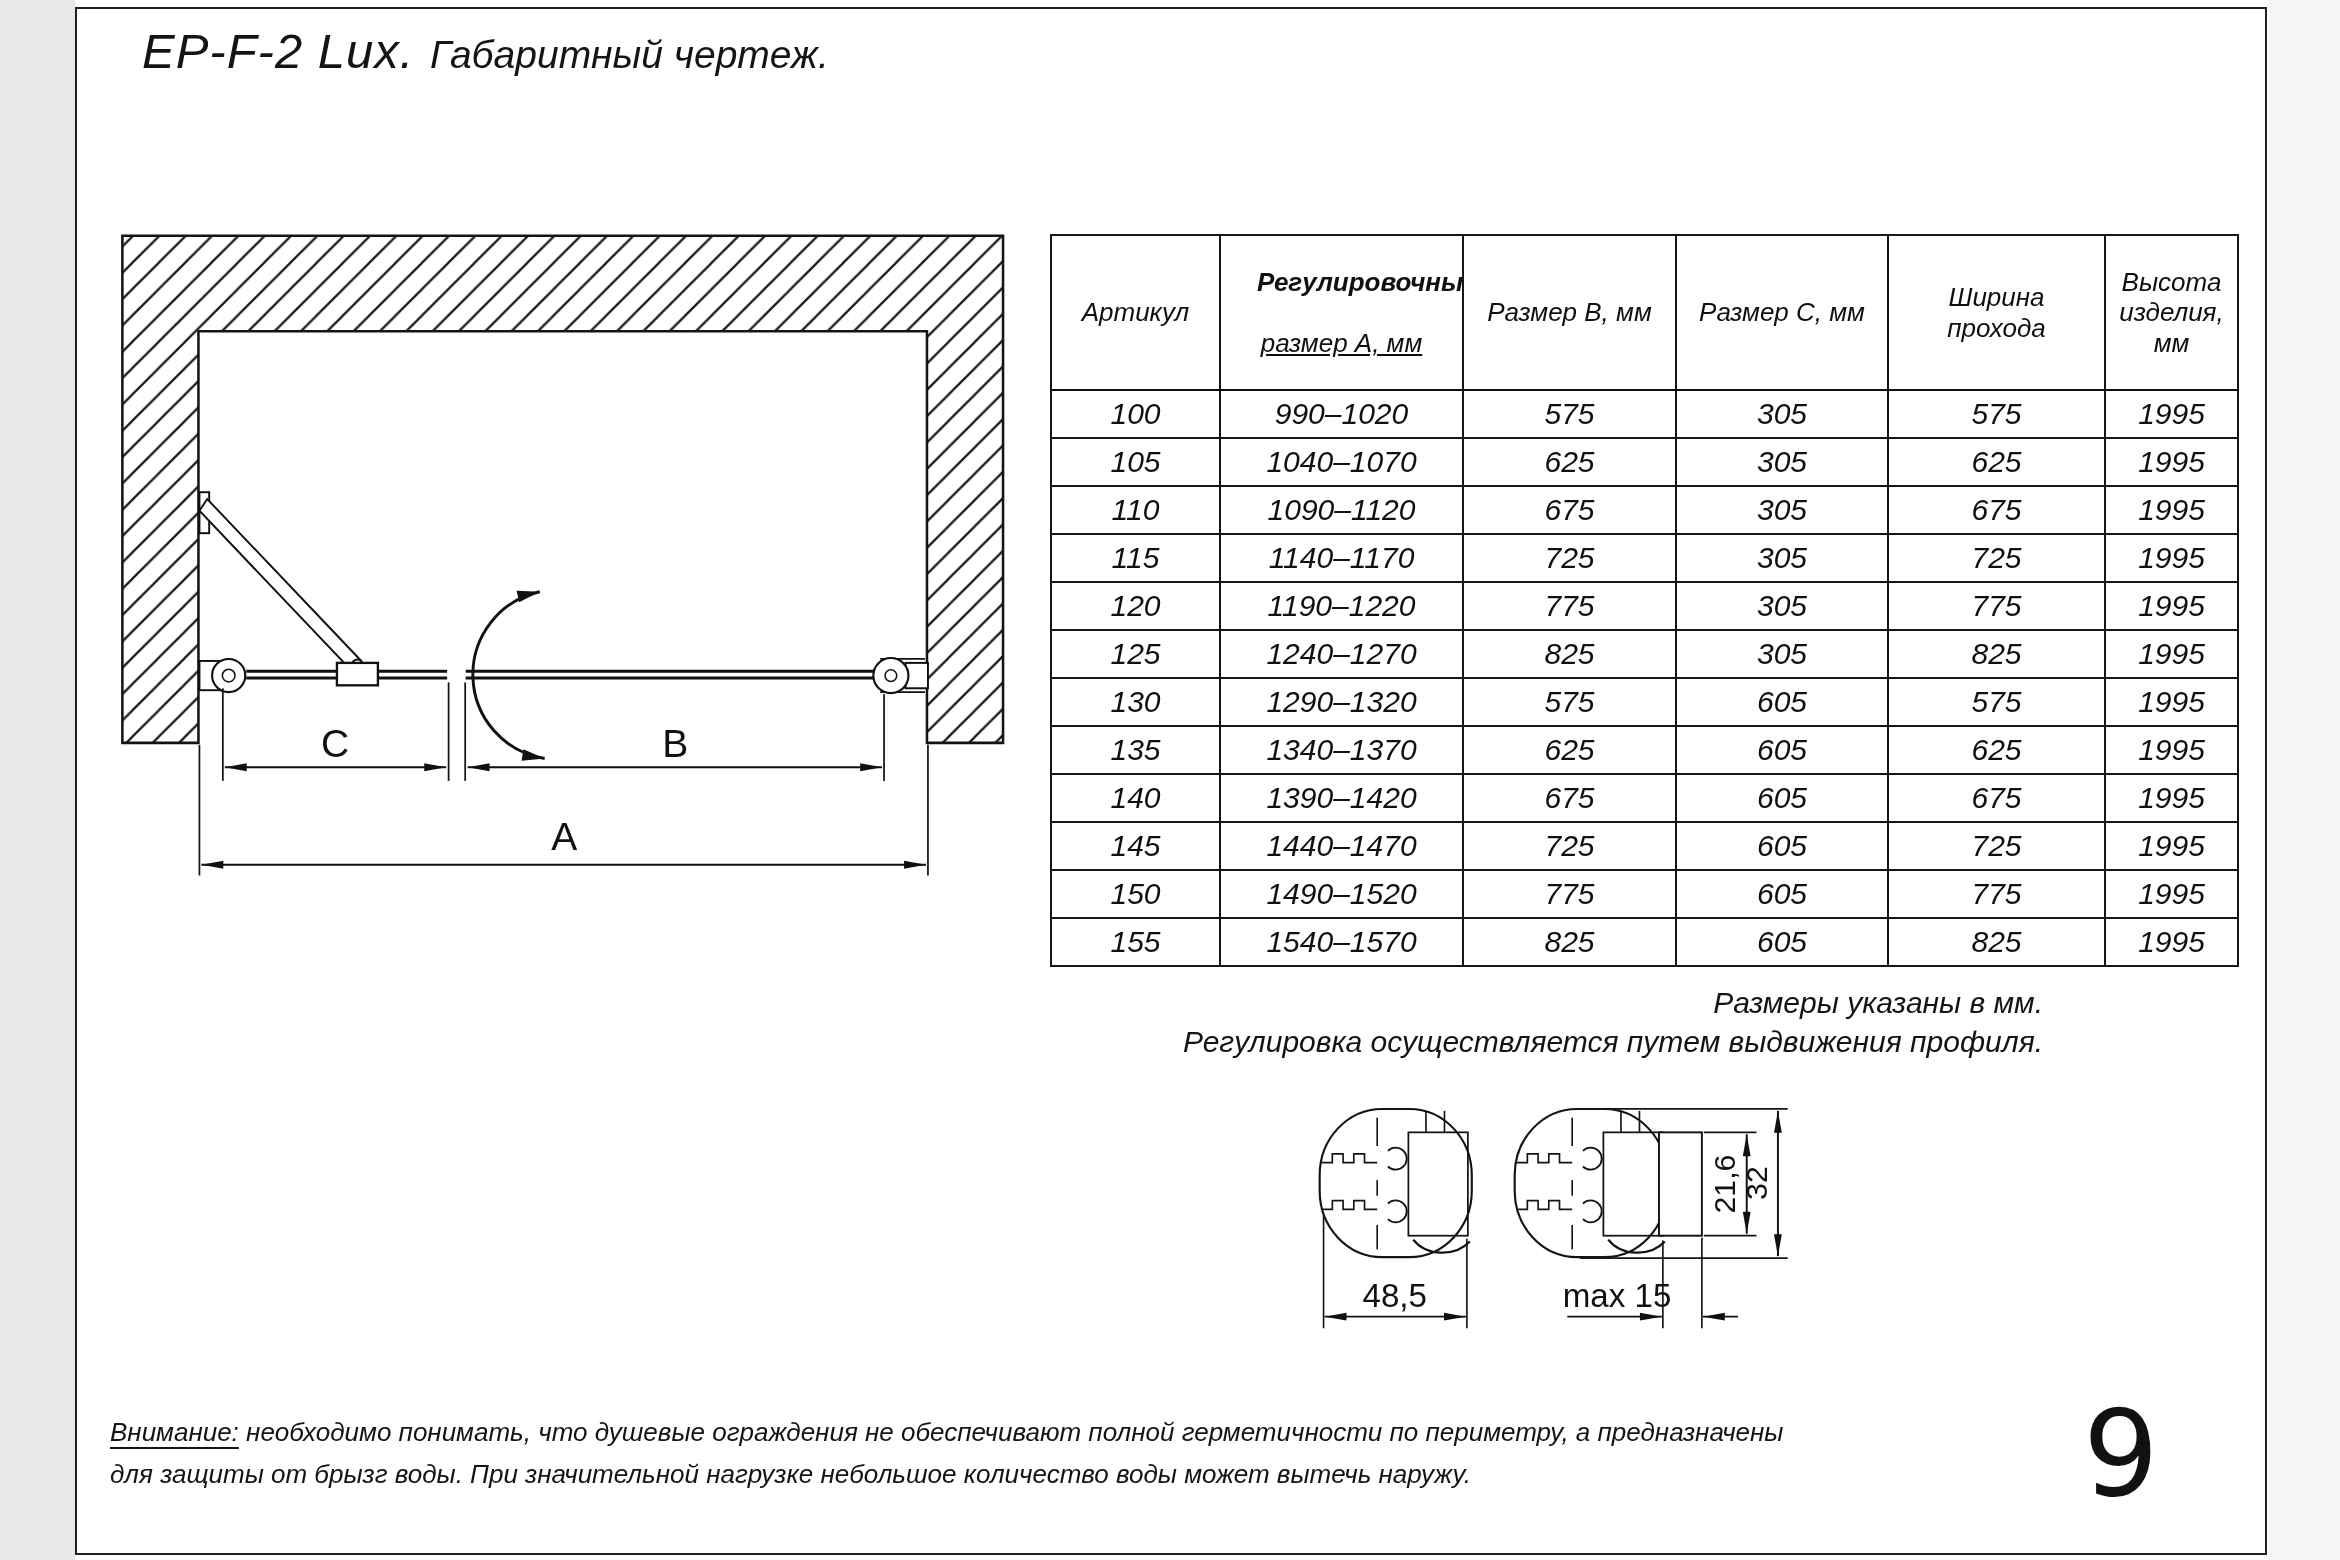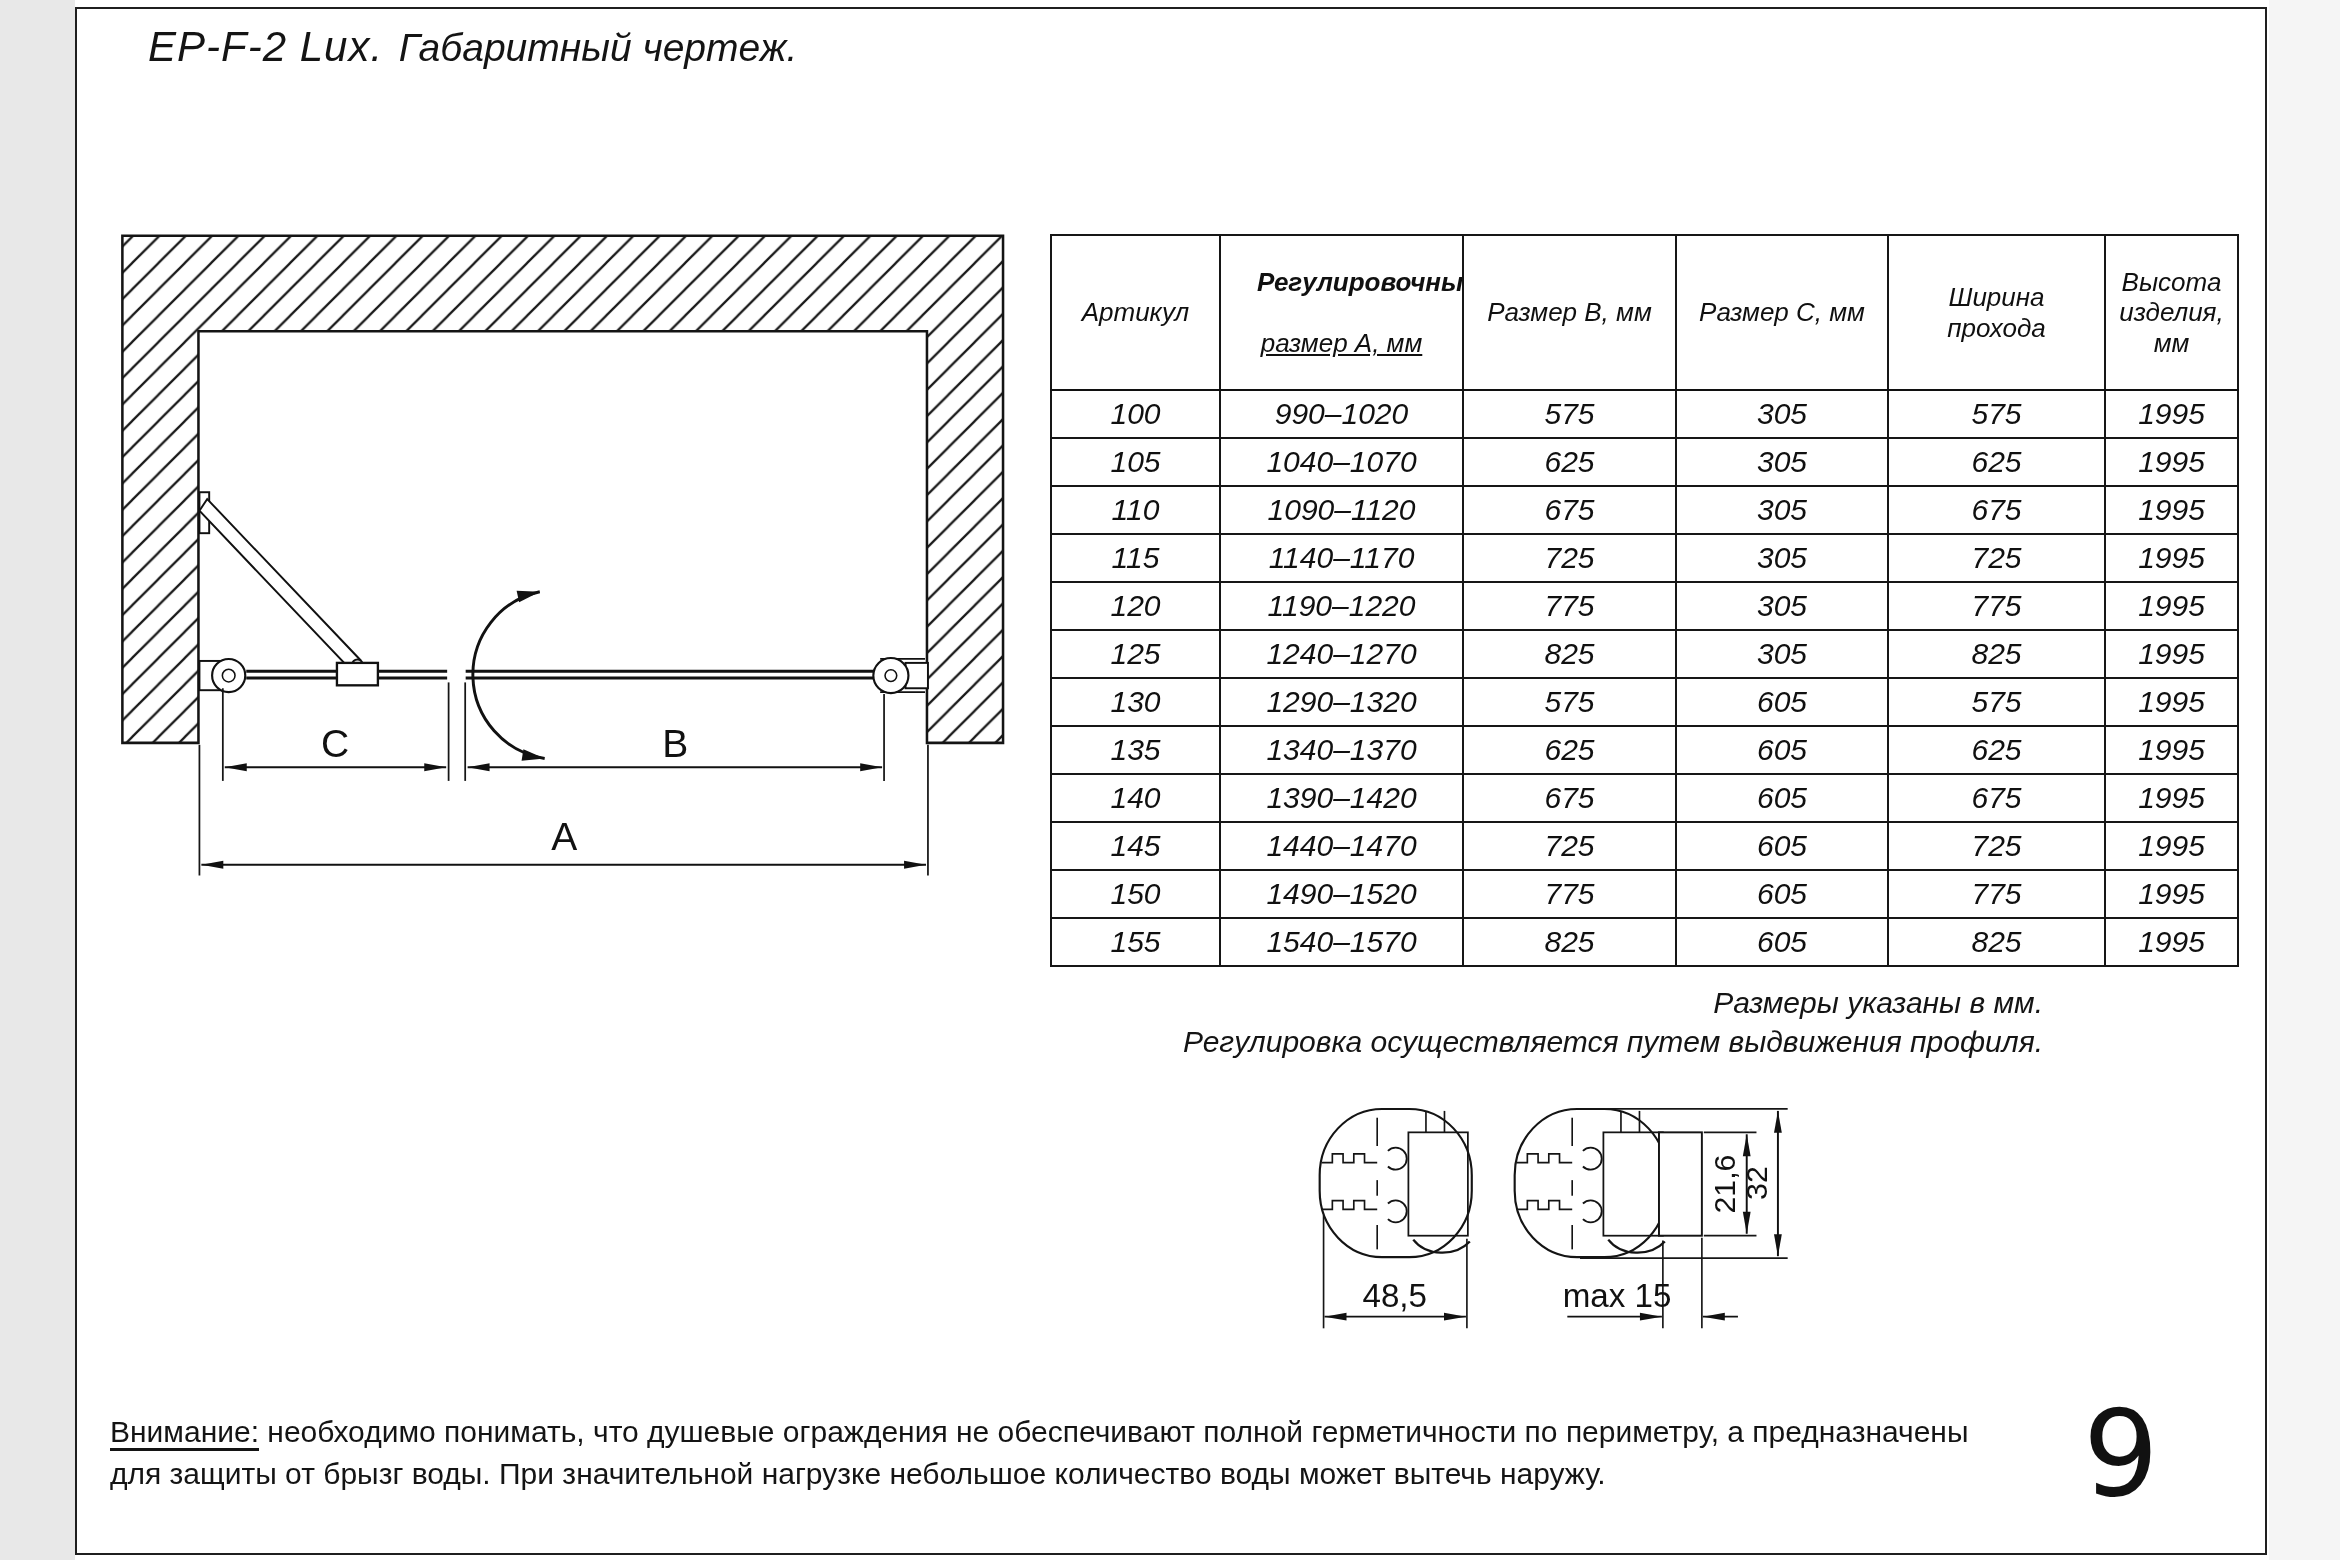--- a/index.html
+++ b/index.html
@@ -7,21 +7,21 @@
     width:2341px;height:1560px;position:relative;overflow:hidden;
     background:#ffffff;color:#141414;
     font-family:"Liberation Sans",sans-serif;
   }
   .scan-strip-left{position:absolute;left:0;top:0;width:75px;height:1560px;background:#e8e8e8;}
   .scan-strip-right{position:absolute;left:2269px;top:0;width:71px;height:1560px;background:#f5f5f5;}
   .page-frame{position:absolute;left:75px;top:6.8px;width:2192px;height:1548px;
     border:2px solid #1f1f1f;box-sizing:border-box;background:#fff;}
 
   .title{position:absolute;left:142px;top:23.4px;white-space:nowrap;font-style:italic;}
-  .title .model{font-size:42px;letter-spacing:1px;margin-left:6px;}
+  .title .model{font-size:49px;letter-spacing:1px;}
   .title .caption{font-size:39px;margin-left:15.6px;}
 
   svg{position:absolute;overflow:visible;}
   svg line,svg path,svg rect,svg circle,svg polygon{vector-effect:none;}
 
   .dim-table{
     position:absolute;left:1050px;top:234px;width:1185px;height:684px;
     border-collapse:collapse;table-layout:fixed;
     font-style:italic;color:#101010;
   }
@@ -36,21 +36,21 @@
   .dim-table th .hb{font-weight:bold;display:block;margin-left:32px;}
   .dim-table th .hn{display:block;text-decoration:underline;}
   .dim-table td{font-size:30px;}
 
   .note-adjust{
     position:absolute;left:1073px;top:983px;width:970px;text-align:right;
     font-style:italic;font-size:30px;line-height:39px;white-space:nowrap;
   }
   .warning{
     position:absolute;left:110px;top:1411px;width:1560px;
-    font-size:30px;line-height:42px;white-space:nowrap;
+    font-style:italic;font-size:26px;line-height:42px;white-space:nowrap;
   }
   .warning .u{text-decoration:underline;text-underline-offset:5.9px;}
   .page-number{
     position:absolute;left:2083px;top:1385px;
     font-family:"DejaVu Sans",sans-serif;font-size:119px;font-style:normal;color:#111;
   }
   text{font-family:"Liberation Sans",sans-serif;fill:#111;}
 </style>
 </head>
 <body>

